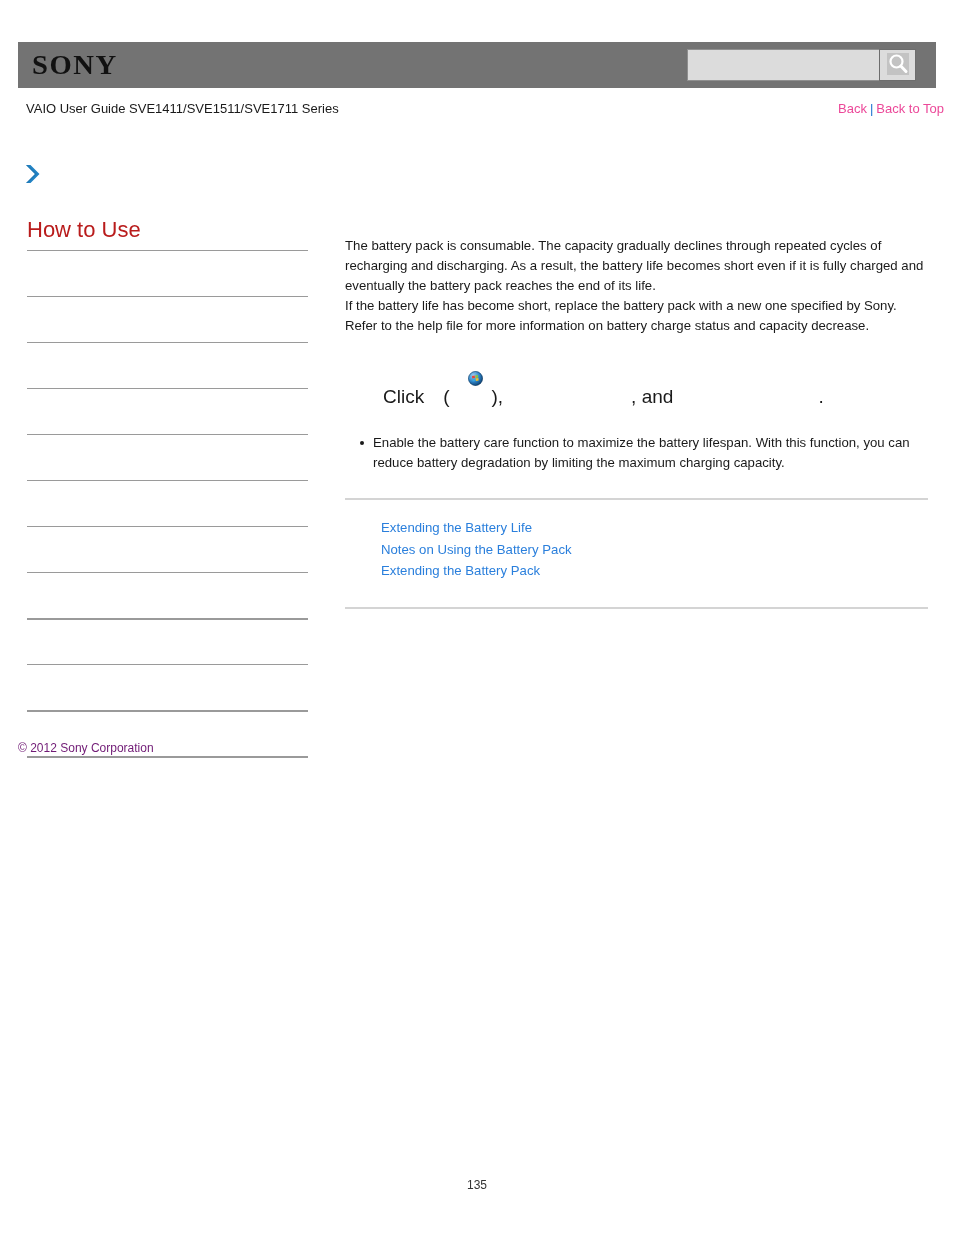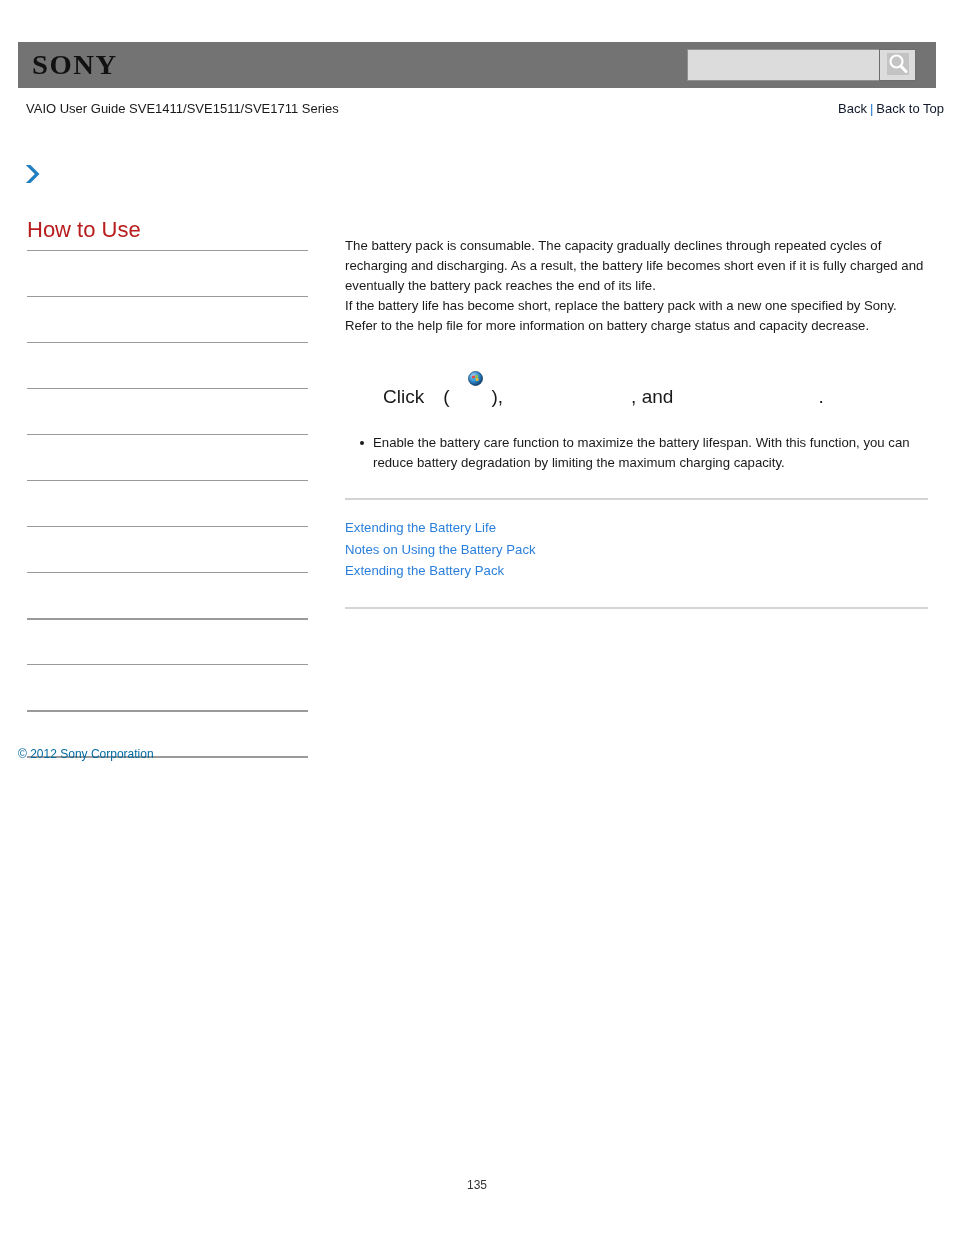--- a/index.html
+++ b/index.html
@@ -77,21 +77,21 @@
   }
   .guide-title {
     font-size: 13px;
     color: #1a1a1a;
   }
   .nav-links {
     font-size: 13px;
     white-space: nowrap;
   }
   .nav-links a {
-    color: #0f172a;
+    color: #ec4899;
     text-decoration: none;
   }
   .nav-links .sep { color: #1b72d0; padding: 0 3px; }
 
   
   .chevron-icon {
     position: absolute;
     left: 24px; top: 163px;
     width: 20px; height: 22px;
   }
@@ -123,22 +123,21 @@
   .sidebar-item.first { border-top: 1px solid #9a9a9a; }
   .sidebar-bottom-rule {
     border-top: 2px solid #9a9a9a;
     height: 0;
   }
 
   .copyright {
     position: absolute;
     left: 18px; top: 741px;
     font-size: 12px;
-    color: #0369a1;
-    margin-top: 6px;
+    color: #701a75;
   }
 
   
   .main {
     position: absolute;
     left: 345px; top: 236px;
     width: 583px;
   }
   .main p {
     margin: 0;
@@ -206,20 +205,21 @@
 
   .related {
     margin-top: 17px;
   }
   .related a {
     display: block;
     color: #2a7fdc;
     font-size: 13.2px;
     line-height: 21.5px;
     text-decoration: none;
+    margin-left: 36px;
   }
 
   .page-number {
     position: absolute;
     left: 0; right: 0;
     top: 1178px;
     text-align: center;
     font-size: 12px;
     color: #333;
   }

